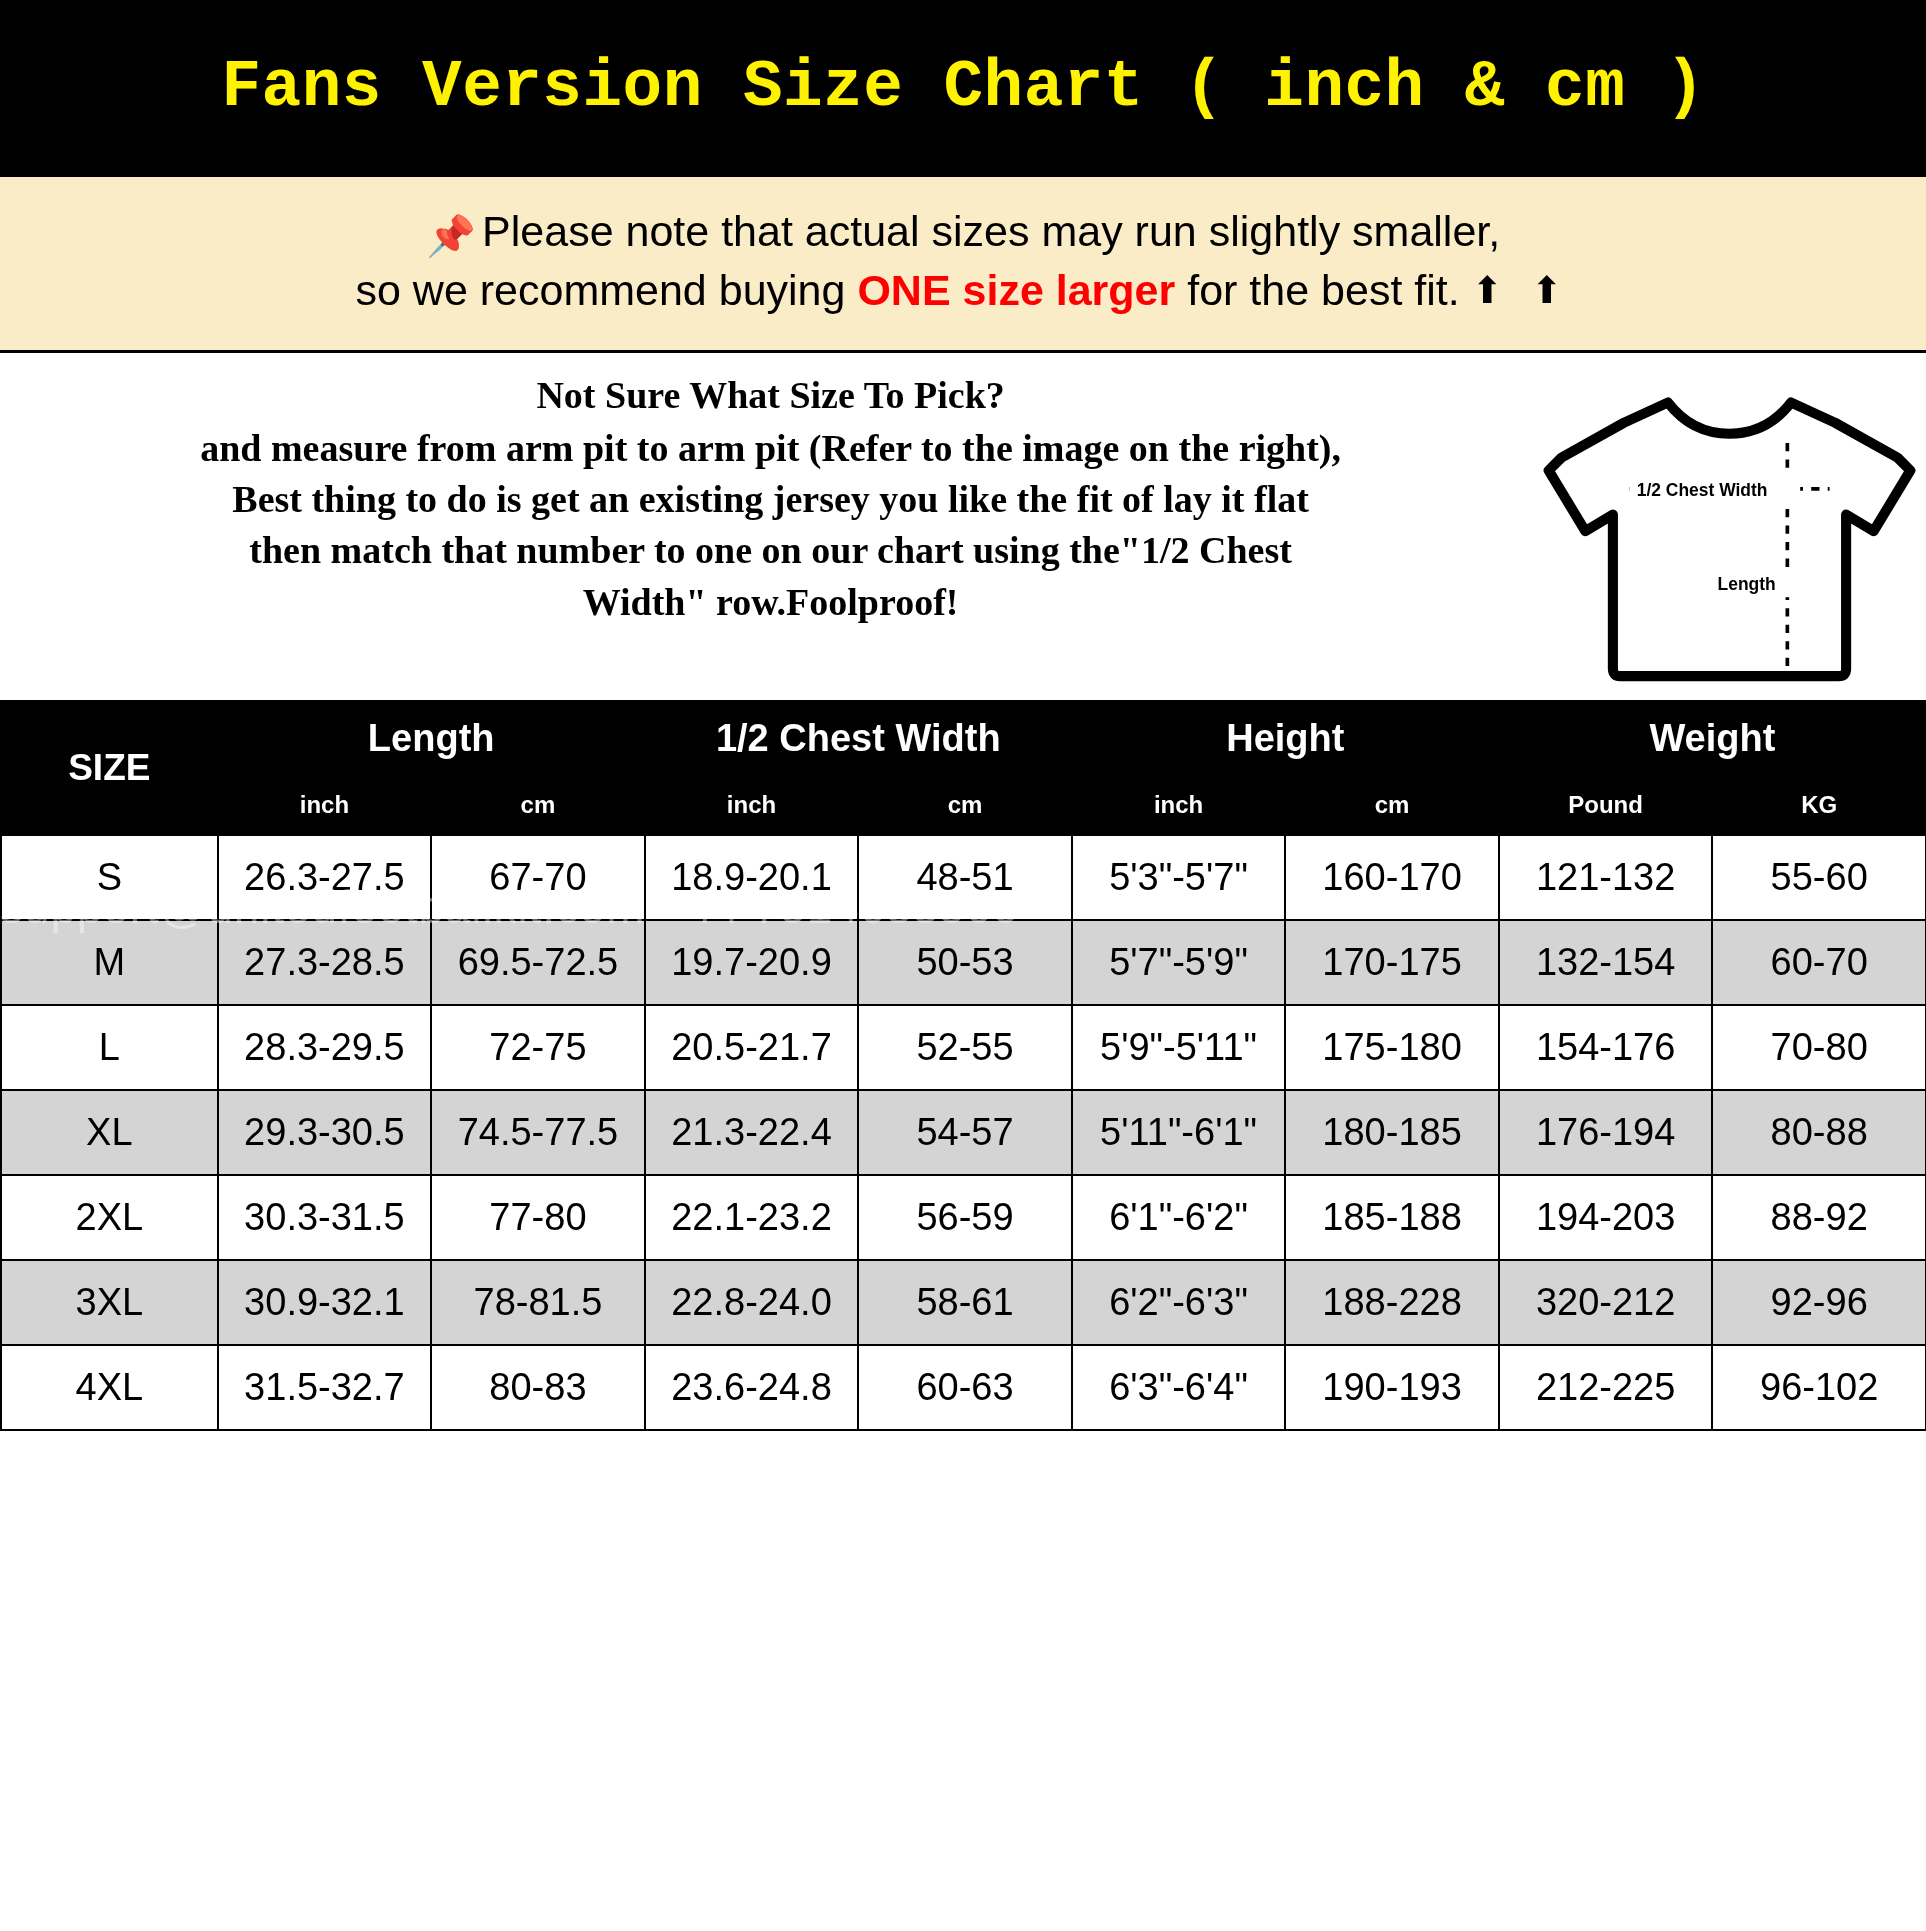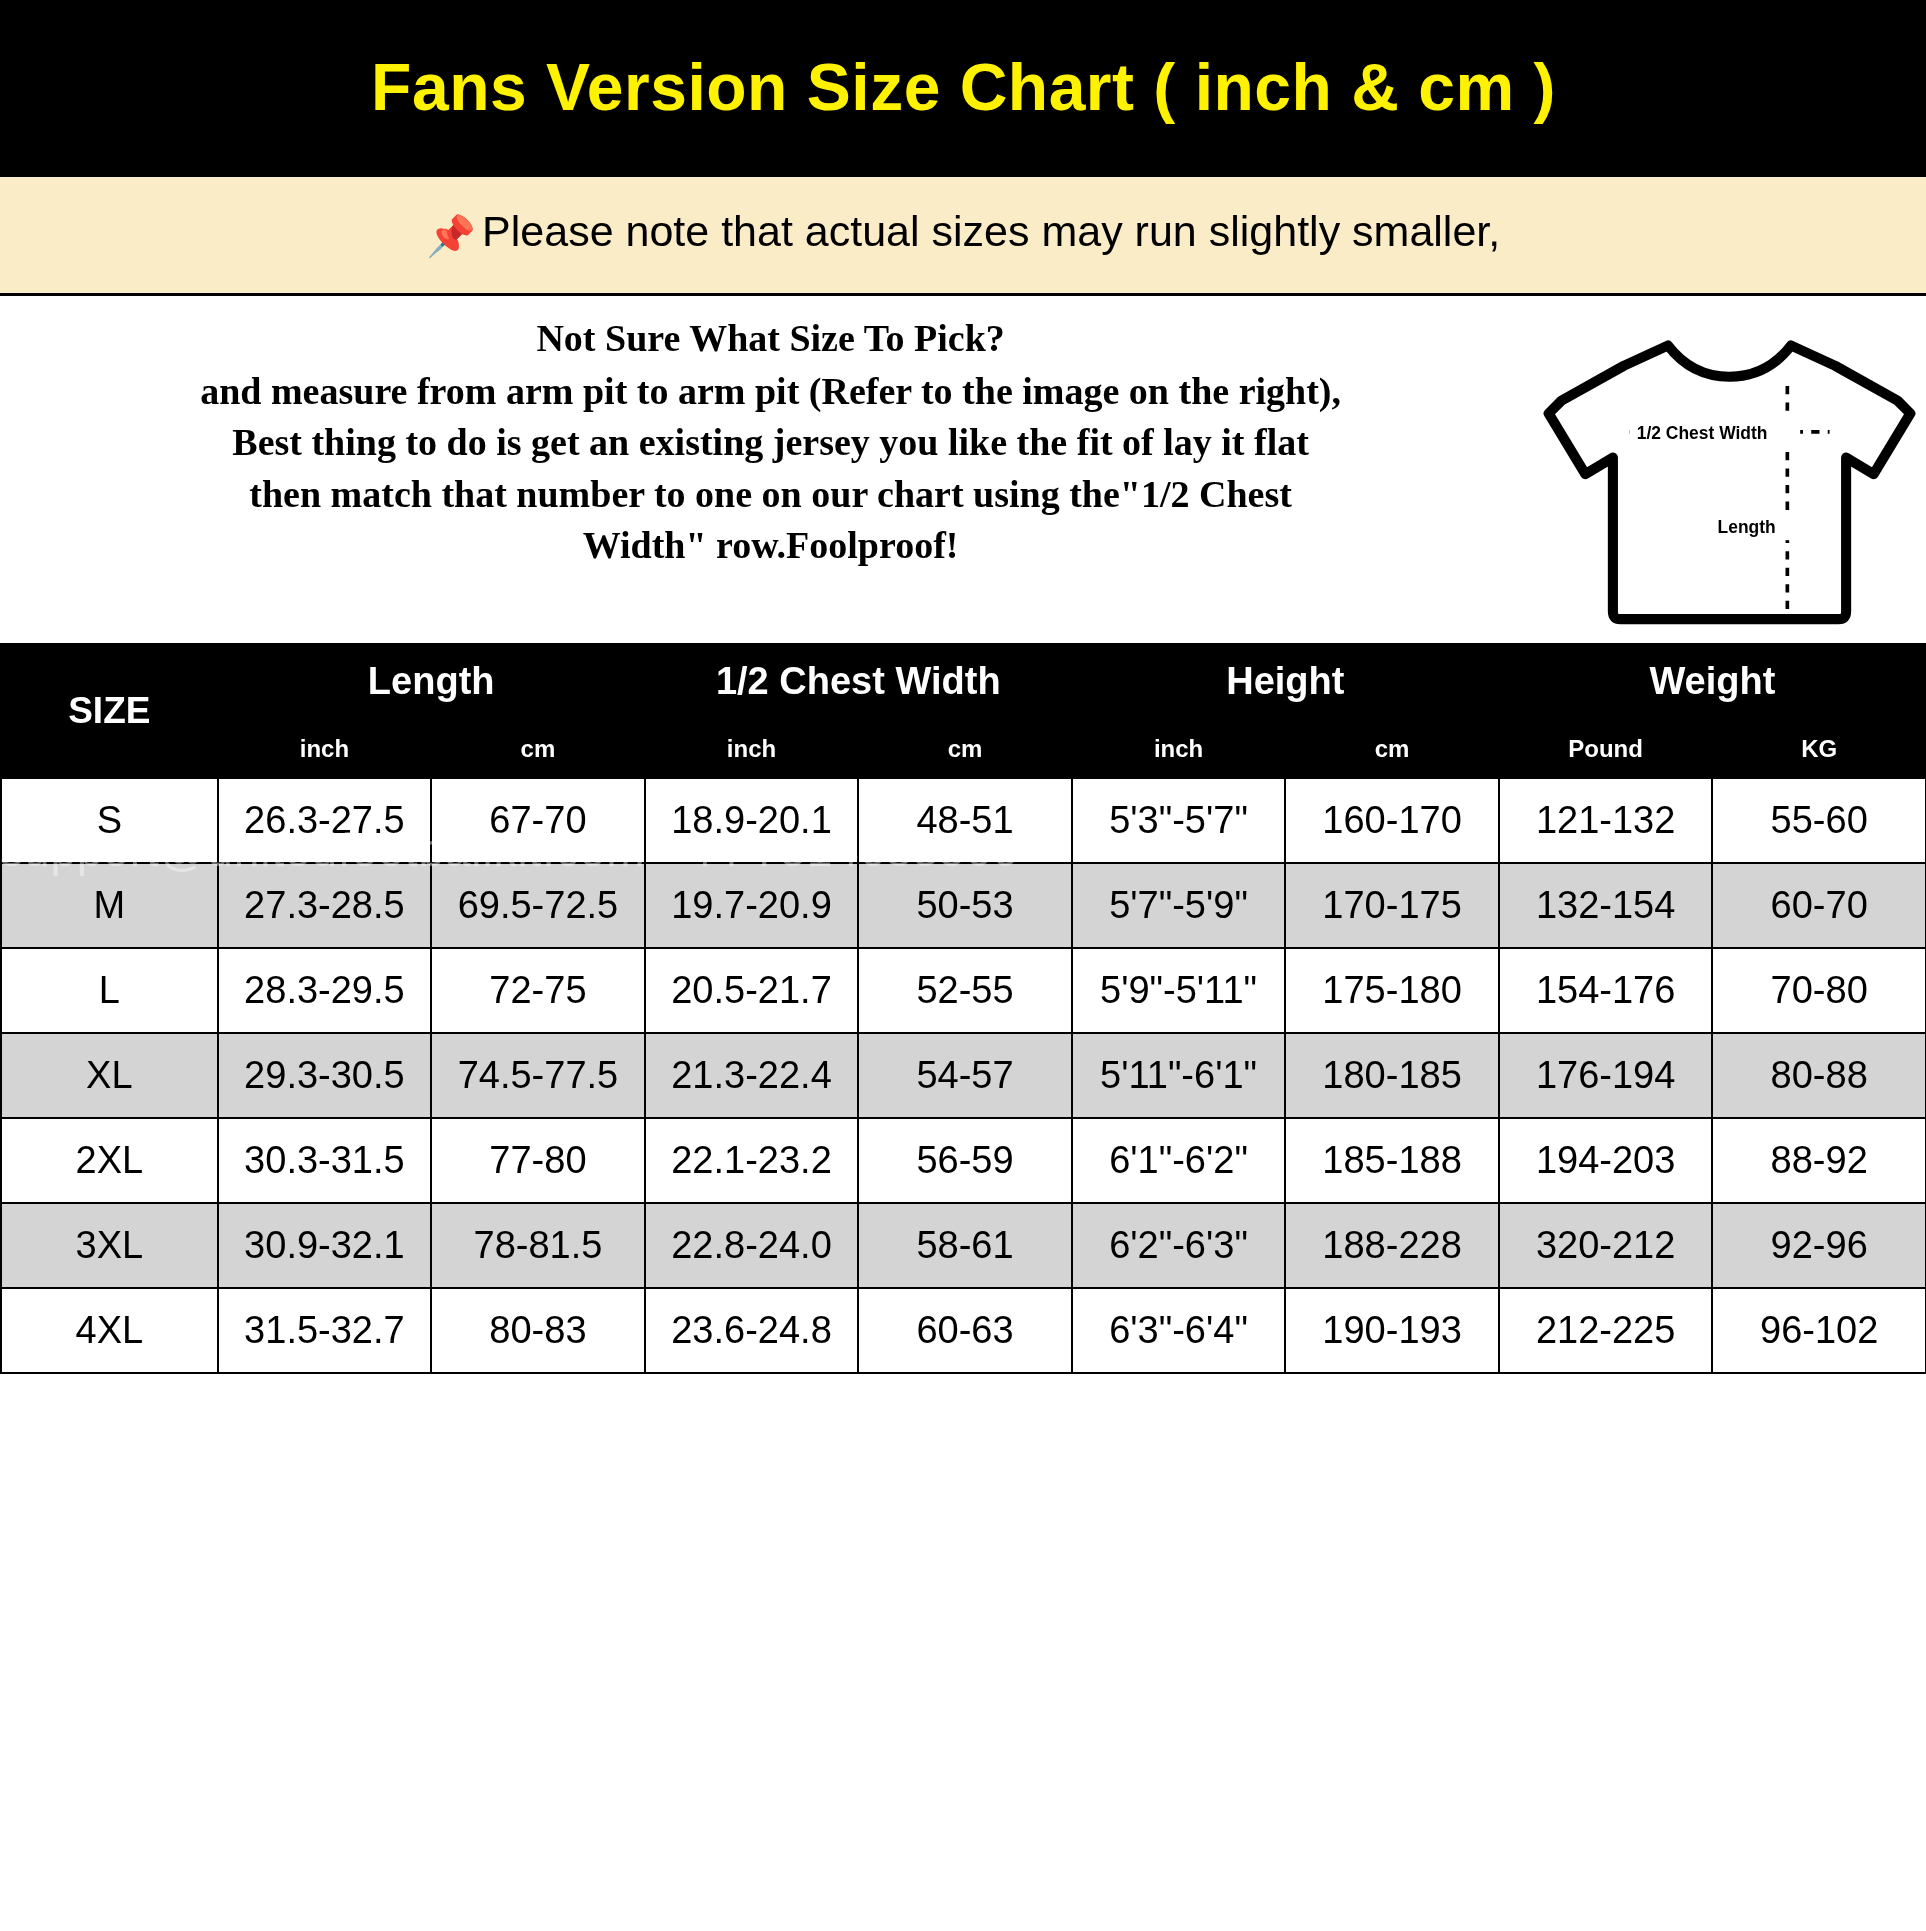--- a/index.html
+++ b/index.html
@@ -23,20 +23,21 @@
     overflow: hidden;
   }
 
   
   .title-bar {
     background: #000000;
     height: 174px;
     display: flex;
     align-items: center;
     justify-content: center;
+    font-family: Liberation Mono, monospace;
   }
   .title-bar .title {
     color: #FFF200;
     font-size: 66px;
     font-weight: bold;
     letter-spacing: 0.5px;
     text-align: center;
   }
 
   
@@ -176,20 +177,23 @@
 <div class="sheet">
 
   <div class="title-bar">
     <div class="title">Fans Version Size Chart ( inch &amp; cm )</div>
   </div>
 
   <div class="note-band">
     <div class="note-line">
       <span class="pin-icon">📌</span><span>Please note that actual sizes may run slightly smaller,</span>
     </div>
+    <div class="note-line">
+      <span>so we recommend buying </span><span class="red-strong">ONE size larger</span><span> for the best fit. </span><span class="arrows">⬆ ⬆</span>
+    </div>
   </div>
 
   <div class="help-wrap">
     <div class="help-text">
       <div class="help-head">Not Sure What Size To Pick?</div>
       <div class="help-body">and measure from arm pit to arm pit (Refer to the image on the right),</div>
       <div class="help-body">Best thing to do is get an existing jersey you like the fit of lay it flat</div>
       <div class="help-body">then match that number to one on our chart using the"1/2 Chest</div>
       <div class="help-body">Width" row.Foolproof!</div>
     </div>

